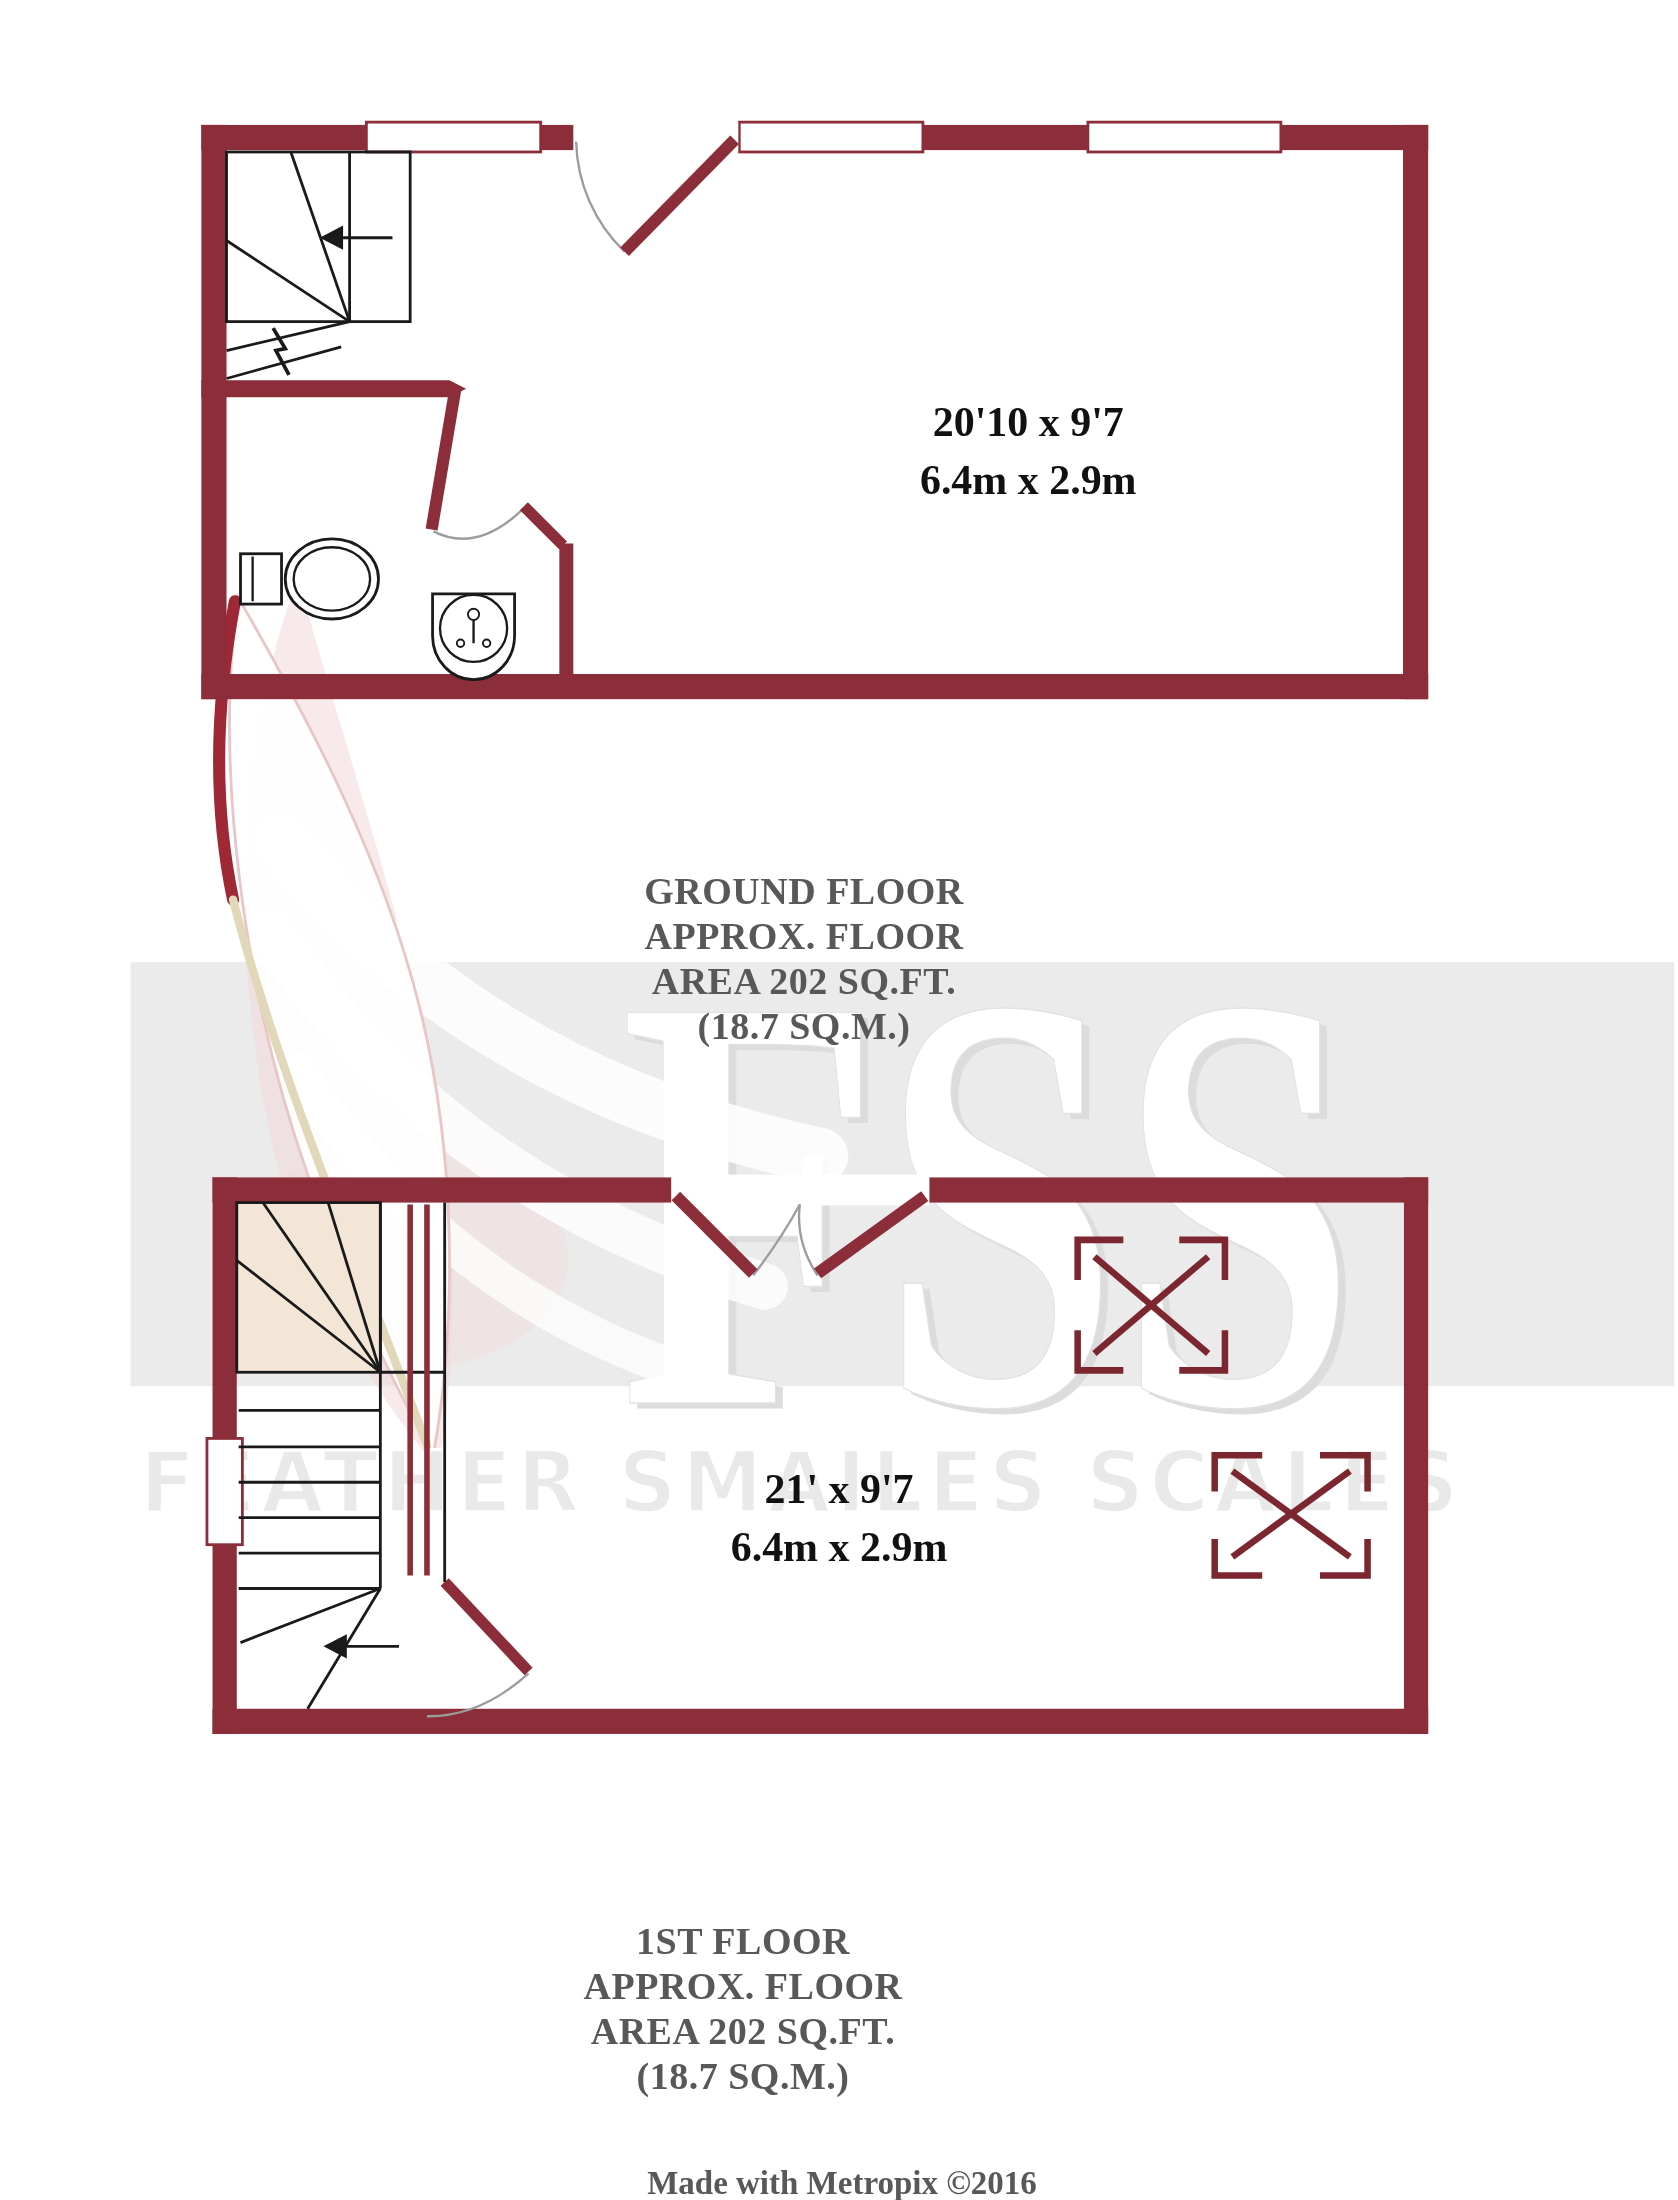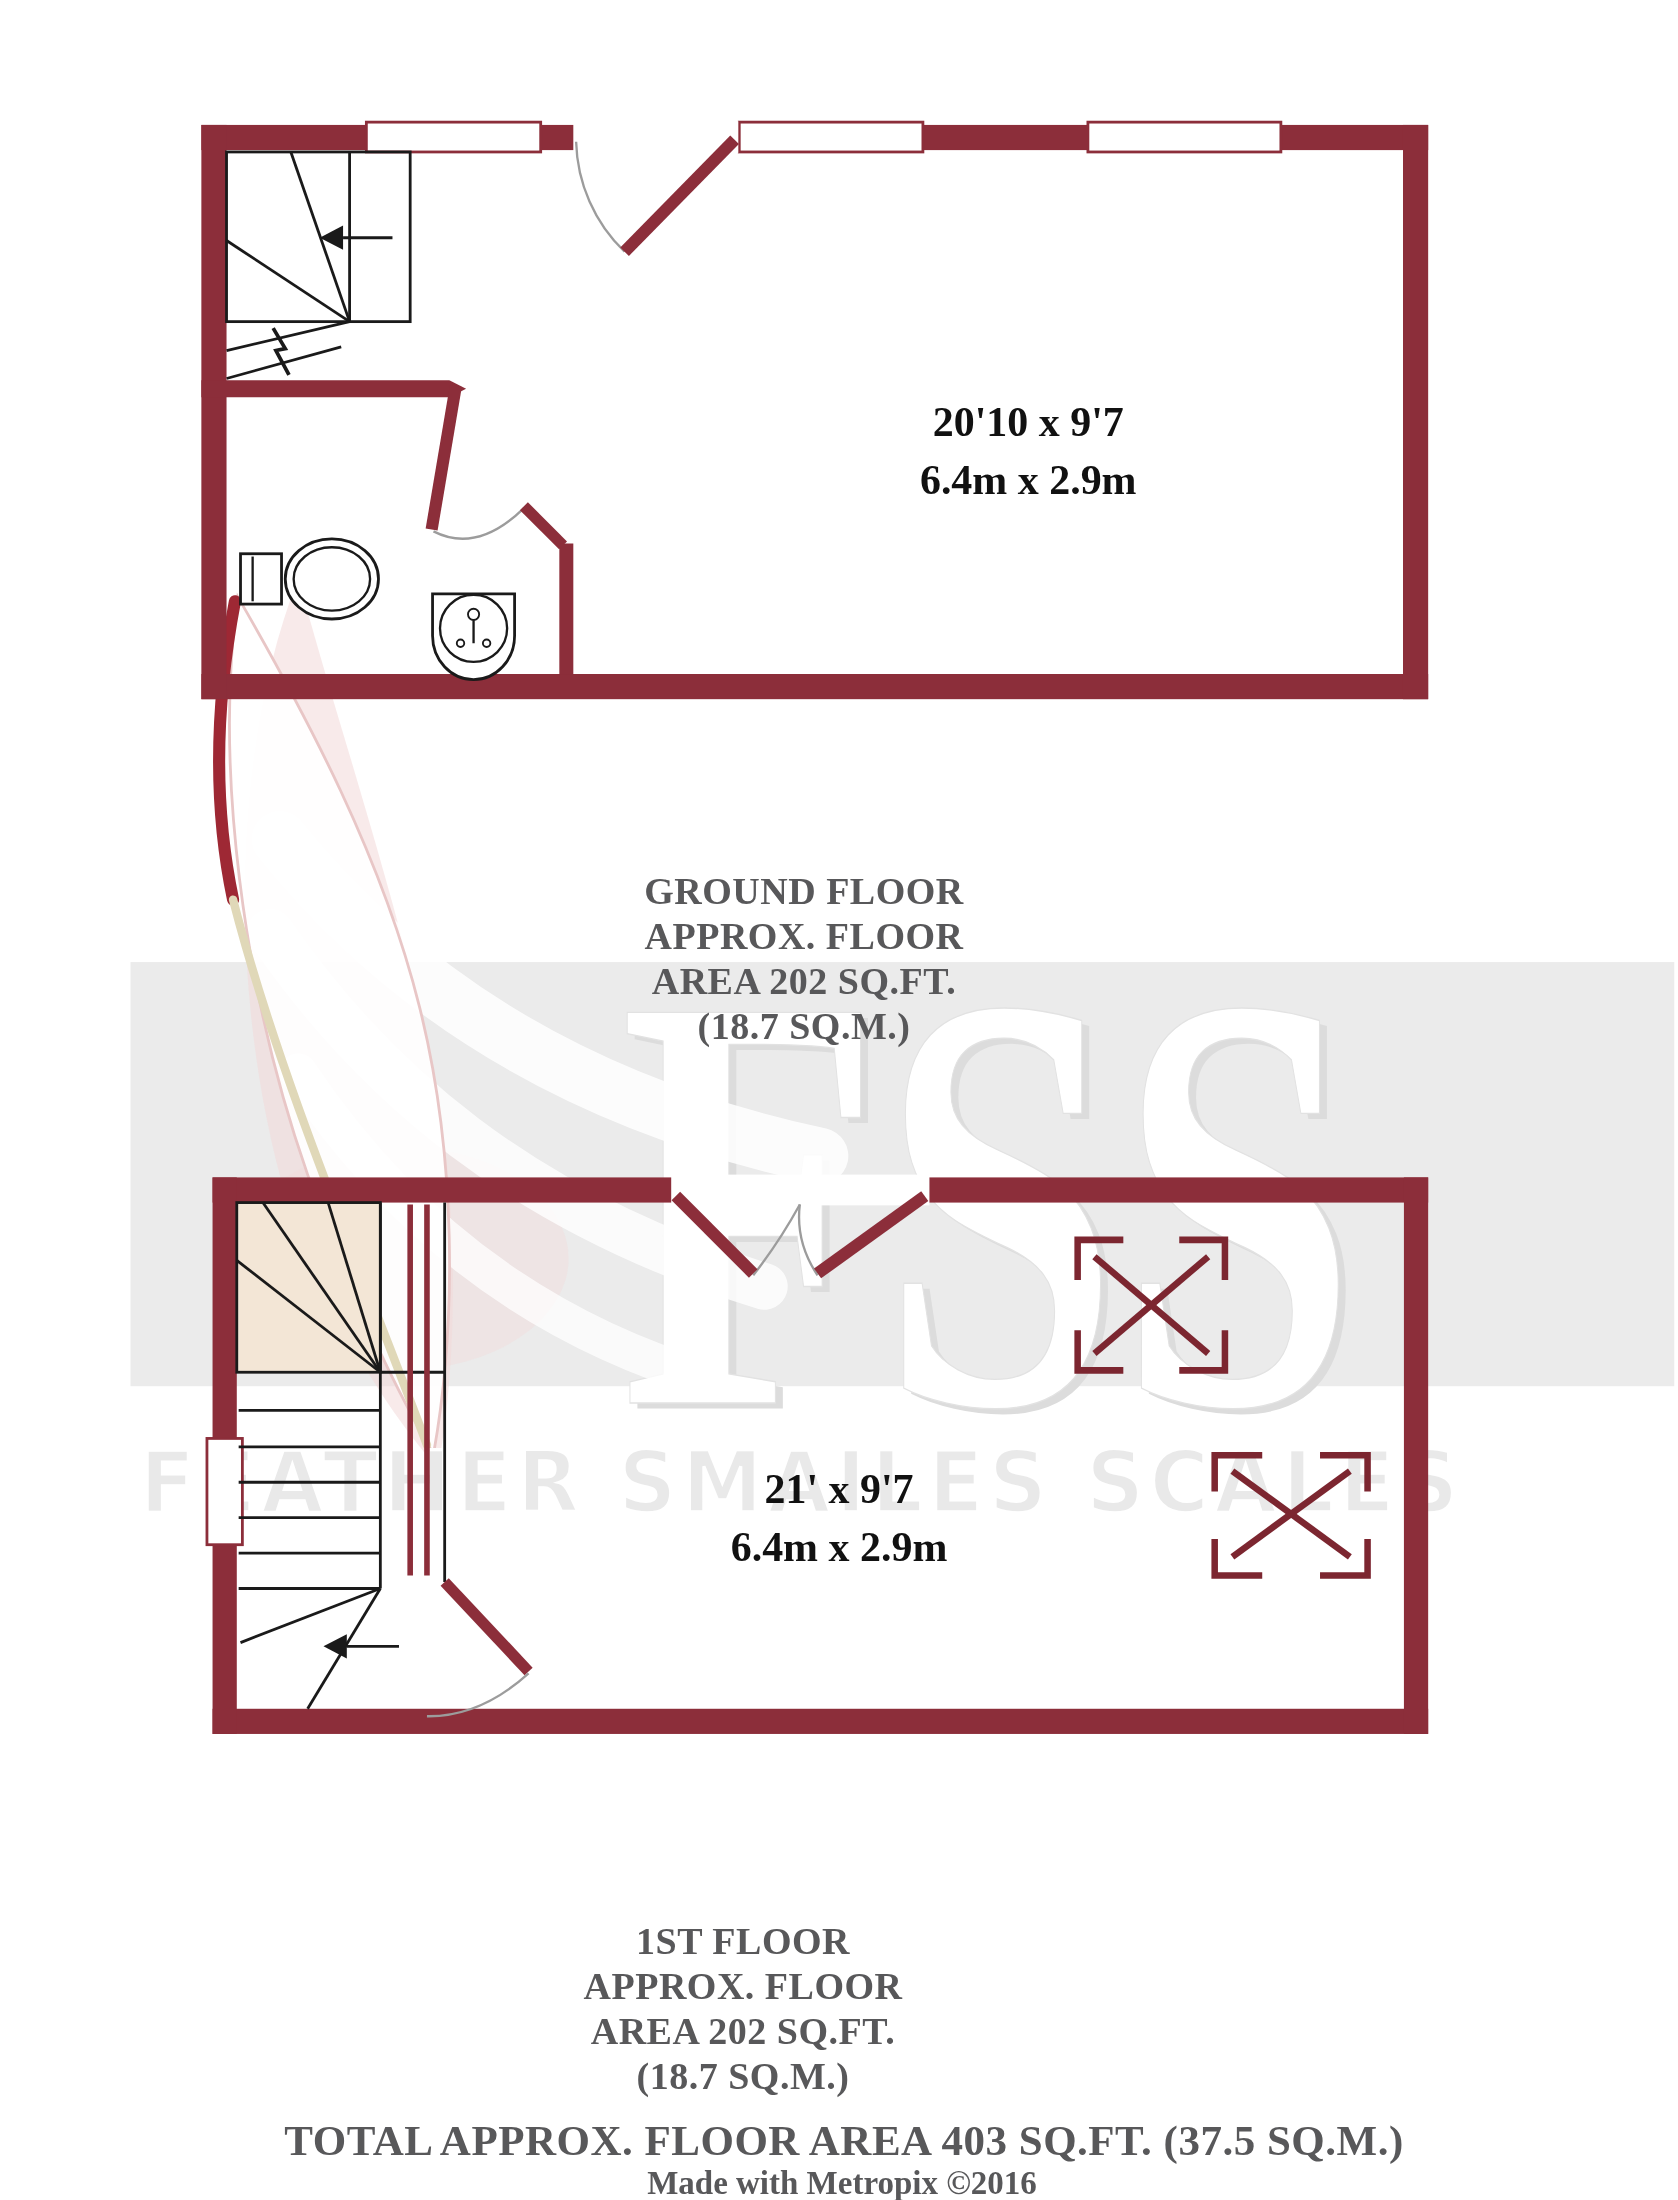--- a/index.html
+++ b/index.html
@@ -179,18 +179,17 @@
   <div class="ln">(18.7 SQ.M.)</div>
 </div>
 
 <div class="label-block" style="left:743px;top:1919px;">
   <div class="ln">1ST FLOOR</div>
   <div class="ln">APPROX. FLOOR</div>
   <div class="ln">AREA 202 SQ.FT.</div>
   <div class="ln">(18.7 SQ.M.)</div>
 </div>
 
-<div id="total-line" style="left:844px;top:2116px;">TOTAL APPROX. FLOOR AREA 403 SQ.FT. (37.5 SQ.M.)</div>
 
 <div id="credit-line" style="left:842px;top:2165px;">Made with Metropix ©2016</div>
 
 </div>
 
 
 </body></html>

